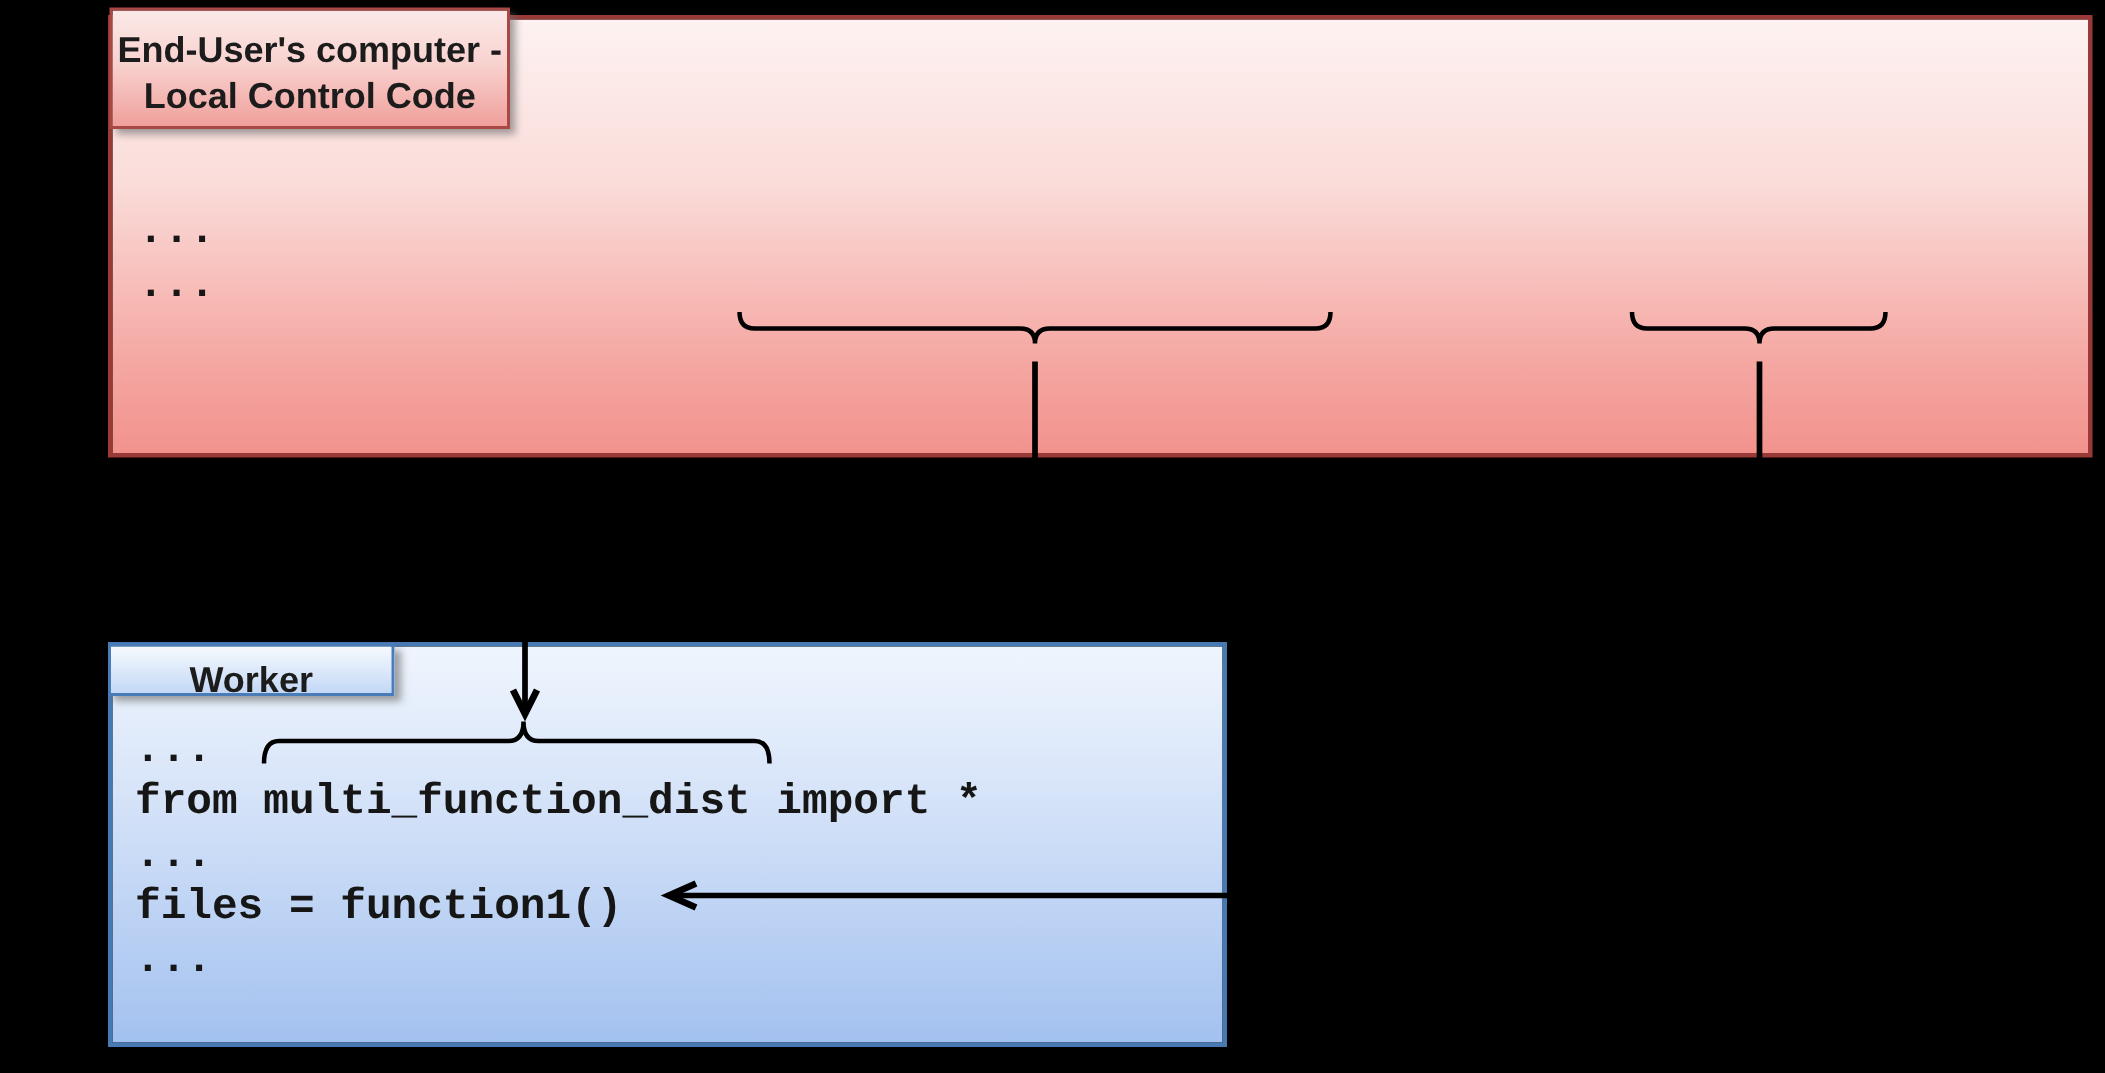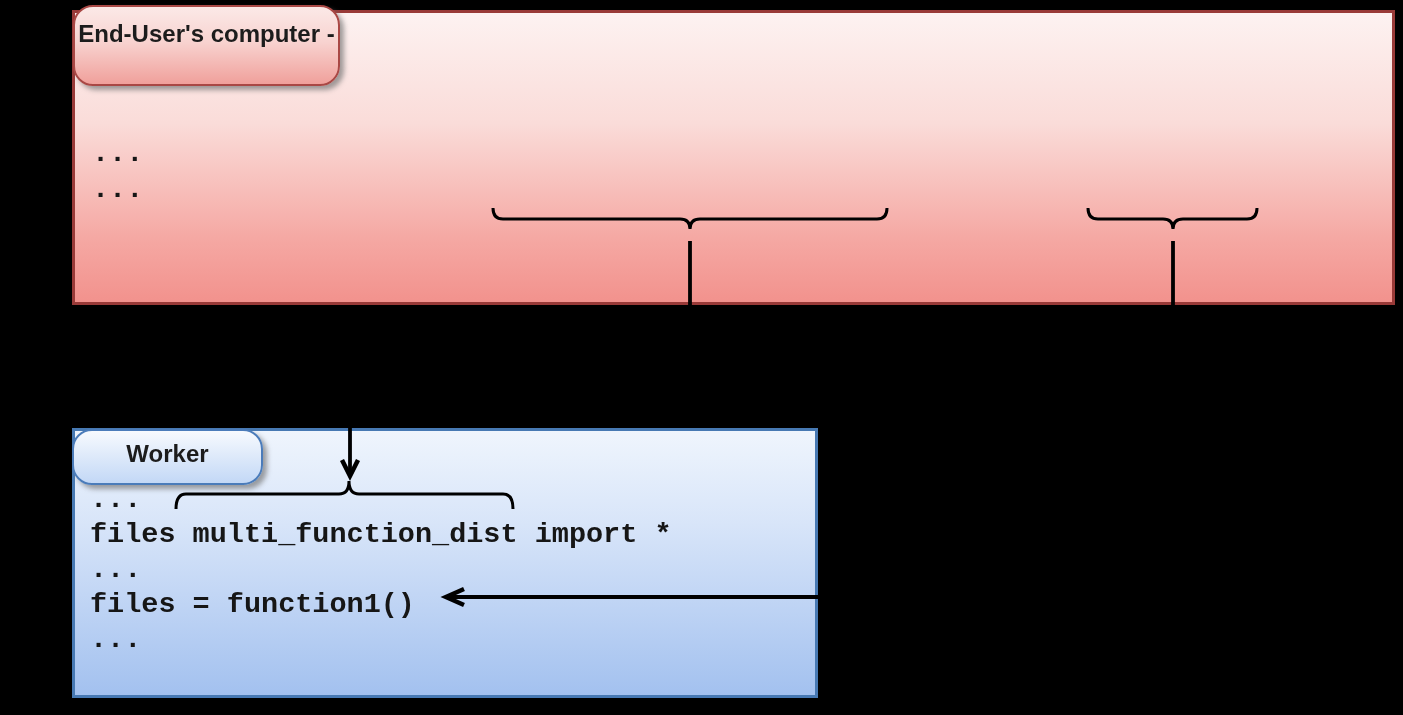--- a/index.html
+++ b/index.html
@@ -27,32 +27,31 @@
       var(--worker_box_fill_top,#eff5fd) 0%,
       #d8e5f9 35%,
       var(--worker_box_fill_bottom,#a3c1ef) 100%);
   }
 
   
   .tab{
     position:absolute;box-sizing:border-box;text-align:center;
     color:var(--title_text,#1c1c1c);font-weight:bold;
     box-shadow:4px 4px 5px rgba(110,110,110,.65);
-    border-radius:20px;
   }
   .local-tab{
     left:73px;top:5px;width:267px;height:81px;
     border:2px solid var(--local_tab_border,#a94845);
     background:linear-gradient(180deg,
       var(--local_tab_fill_top,#fbe9e7) 0%, #f8d3d0 45%,
       var(--local_tab_fill_bottom,#f0a09b) 100%);
     font-size:24px;line-height:31px;padding-top:11px;
   }
   .worker-tab{
-    left:72px;top:429px;width:191px;height:56px;
+    left:72px;top:429px;width:191px;height:35px;
     border:2px solid var(--worker_tab_border,#4b7cba);
     background:linear-gradient(180deg,
       var(--worker_tab_fill_top,#f7fafe) 0%, #dde9fa 50%,
       var(--worker_tab_fill_bottom,#c3d8f6) 100%);
     font-size:24px;line-height:45px;
   }
 
   
   .code{
     position:absolute;margin:0;
@@ -70,28 +69,29 @@
   .ann{stroke:var(--annotation,#000);fill:none;}
 </style>
 </head>
 <body>
 
 <div class="stage">
 
   <div class="box local-box"></div>
   <div class="tab local-tab">
     <div>End-User's computer -</div>
+    <div>Local Control Code</div>
   </div>
   <pre class="code top-code"><div class="cl">...</div><div class="cl">...</div></pre>
 
   <div class="box worker-box"></div>
   <div class="tab worker-tab">
     <span>Worker</span>
   </div>
-  <pre class="code worker-code"><div class="cl">...</div><div class="cl">files multi_function_dist import *</div><div class="cl">...</div><div class="cl">files = function1()</div><div class="cl">...</div></pre>
+  <pre class="code worker-code"><div class="cl">...</div><div class="cl">from multi_function_dist import *</div><div class="cl">...</div><div class="cl">files = function1()</div><div class="cl">...</div></pre>
 
   <svg class="overlay" width="1403" height="715" viewBox="0 0 1403 715">
 
     <path class="ann" stroke-width="3" d="M493 208 Q493 219 503 219 L680 219 Q690 219 690 229 Q690 219 700 219 L877 219 Q887 219 887 208"></path>
 
     <path class="ann" stroke-width="3" d="M1088 208 Q1088 219 1098 219 L1163 219 Q1173 219 1173 229 Q1173 219 1183 219 L1247 219 Q1257 219 1257 208"></path>
 
     <path class="ann" stroke-width="3.8" d="M690 241 L690 390 L350 390 L350 471"></path>
     <polyline class="ann" stroke-width="4.5" points="342,460 350,476 358,460"></polyline>
 

